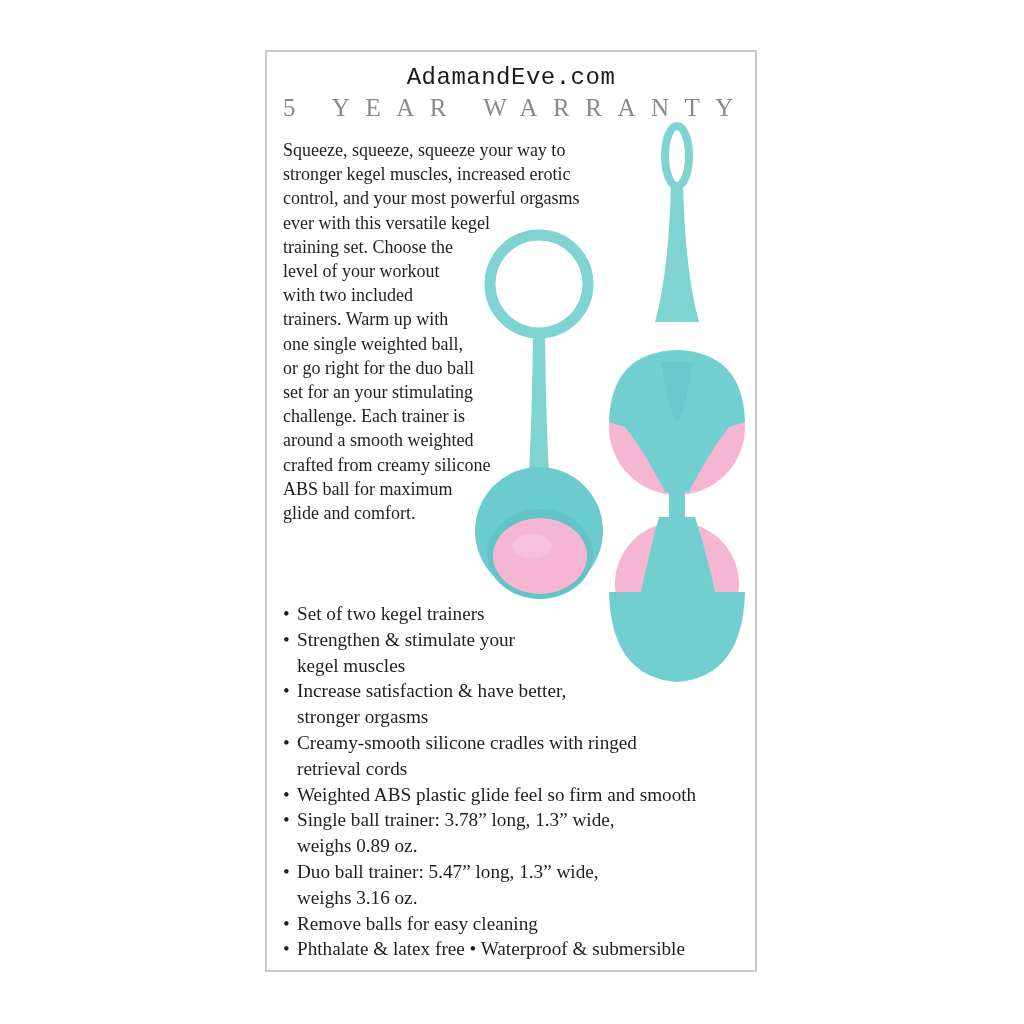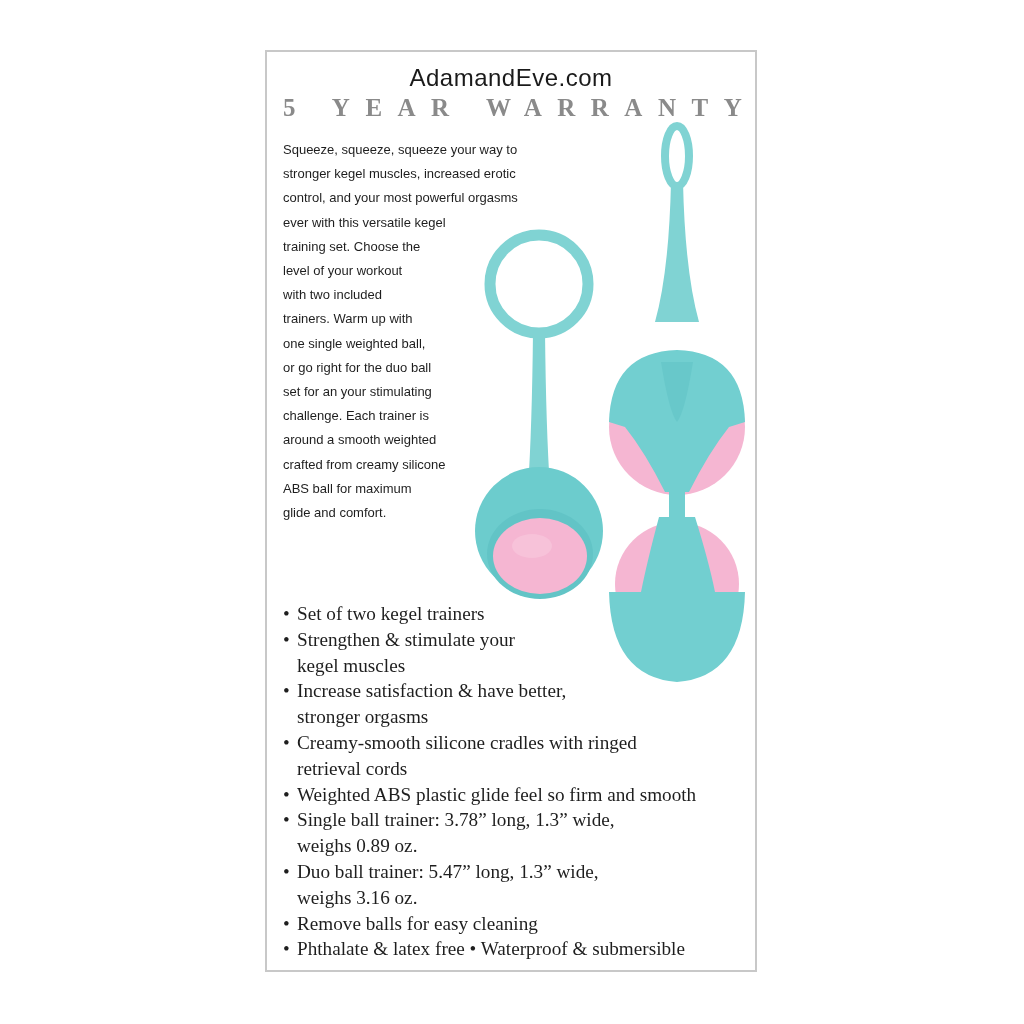--- a/index.html
+++ b/index.html
@@ -3,31 +3,31 @@
 <meta charset="utf-8">
 <style>
   html, body { margin:0; padding:0; background:#ffffff; }
   body { width:1024px; height:1024px; position:relative; overflow:hidden; }
   .card {
     position:absolute; left:265px; top:50px; width:492px; height:922px;
     border:2px solid #c8c8c8; box-sizing:border-box; background:#ffffff;
   }
   .brand {
     position:absolute; left:0; right:0; top:12px; text-align:center;
-    font-family:Liberation Sans, sans-serif; font-size:24px; color:#1a1a1a;
+    font-family:Liberation Mono, monospace; font-size:24px; color:#1a1a1a;
     letter-spacing:0.5px;
   }
   .warranty {
     position:absolute; left:16px; top:42px; width:470px;
     font-family:"Liberation Serif", serif; font-size:25px; color:#8a8a8a;
-    letter-spacing:15.5px; white-space:nowrap;font-weight:bold;
+    letter-spacing:15.5px; white-space:nowrap;
   }
   .desc {
     position:absolute; left:16px; top:86px;
-    font-family:Liberation Sans, sans-serif; font-size:13px; line-height:24.2px;
+    font-family:Liberation Serif, serif; font-size:18px; line-height:24.2px;
     color:#1e1e1e; margin:0;
   }
   .desc span { display:block; white-space:nowrap; }
   .bullets {
     position:absolute; left:16px; top:549px; margin:0; padding:0; list-style:none;
     font-family:"Liberation Serif", serif; font-size:19.2px; line-height:25.8px; color:#1e1e1e;
   }
   .bullets li { position:relative; padding-left:14px; white-space:nowrap; }
   .bullets li .dot { position:absolute; left:0; top:0; }
   .bullets li .cont { display:block; }

